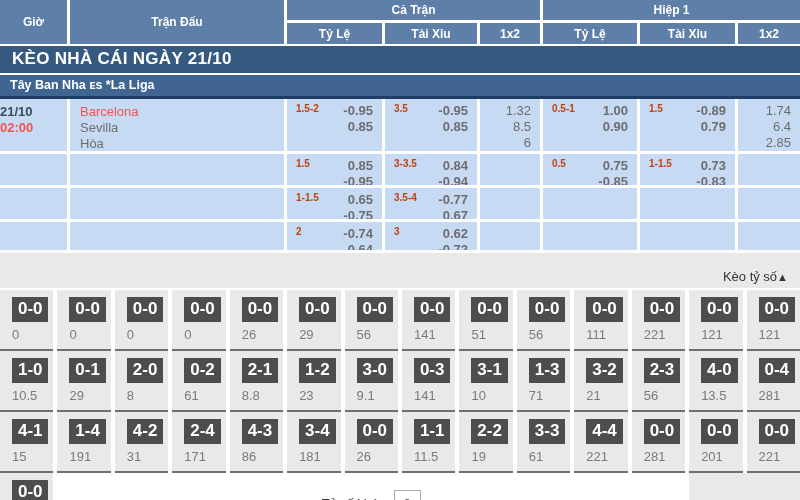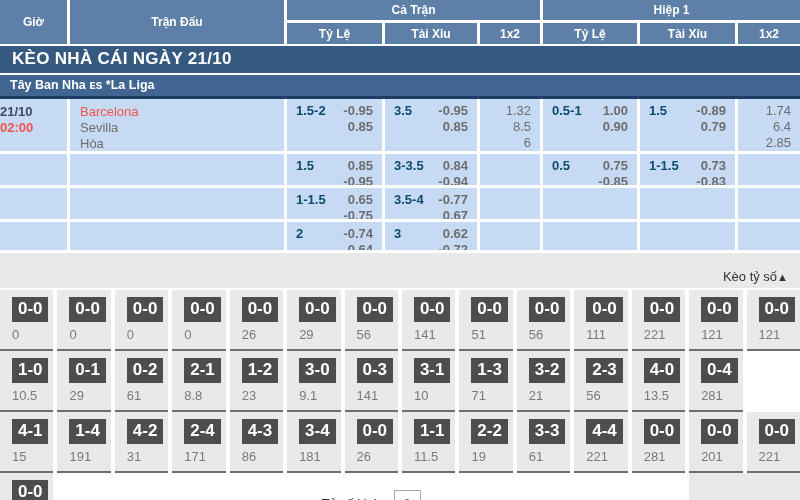--- a/index.html
+++ b/index.html
@@ -21,21 +21,21 @@
                padding:3px 10px 4px; border-bottom:3px solid #1e3d64; }
 
   .rows-grid { grid-template-rows:52px 31px 31px 28px; margin-top:0; }
   .cell { background:#c7daf4; font-size:13px; color:#6d6d6d; overflow:hidden; }
   .time-cell { text-align:left; padding-top:5px; line-height:16px; }
   .time-date { color:#3c4a5f; font-weight:bold; }
   .time-clock { color:#f2544b; font-weight:bold; }
   .match-cell { padding:5px 10px; line-height:16px; }
   .team-home { color:#f2544b; }
   .odds-cell { display:flex; justify-content:space-between; padding:4px 9px; }
-  .line { color:#0c4a6e; font-weight:bold; font-size:13px; }
+  .line { color:#c2410c; font-weight:bold; font-size:10px; }
   .vals { display:flex; flex-direction:column; align-items:flex-end; margin-left:auto; line-height:16px;font-weight:bold; }
   .x2-cell { display:flex; flex-direction:column; align-items:flex-end; padding:4px 9px; line-height:16px; }
 
   
   .score-section { margin-top:3px; }
   .score-head { background:#e9e9e9; padding:16px 12px 4px; display:flex; justify-content:flex-end;
                 align-items:center; font-size:13px; color:#333; margin-bottom:2px; }
   .collapse { font-size:11px; color:#333; cursor:pointer; }
   .score-grid { display:grid; grid-template-columns:repeat(14,1fr); column-gap:4px; background:#fff; }
   .score-cell { background:#e9e9e9; padding:7px 5px 7px 12px; border-bottom:2px solid #6f6f6f; }
@@ -279,20 +279,24 @@
         <div class="score-cell">
           <div class="score-box">1-0</div>
           <div class="score-val">10.5</div>
         </div>
 
         <div class="score-cell">
           <div class="score-box">0-1</div>
           <div class="score-val">29</div>
         </div>
 
+        <div class="score-cell">
+          <div class="score-box">2-0</div>
+          <div class="score-val">8</div>
+        </div>
 
         <div class="score-cell">
           <div class="score-box">0-2</div>
           <div class="score-val">61</div>
         </div>
 
         <div class="score-cell">
           <div class="score-box">2-1</div>
           <div class="score-val">8.8</div>
         </div>

